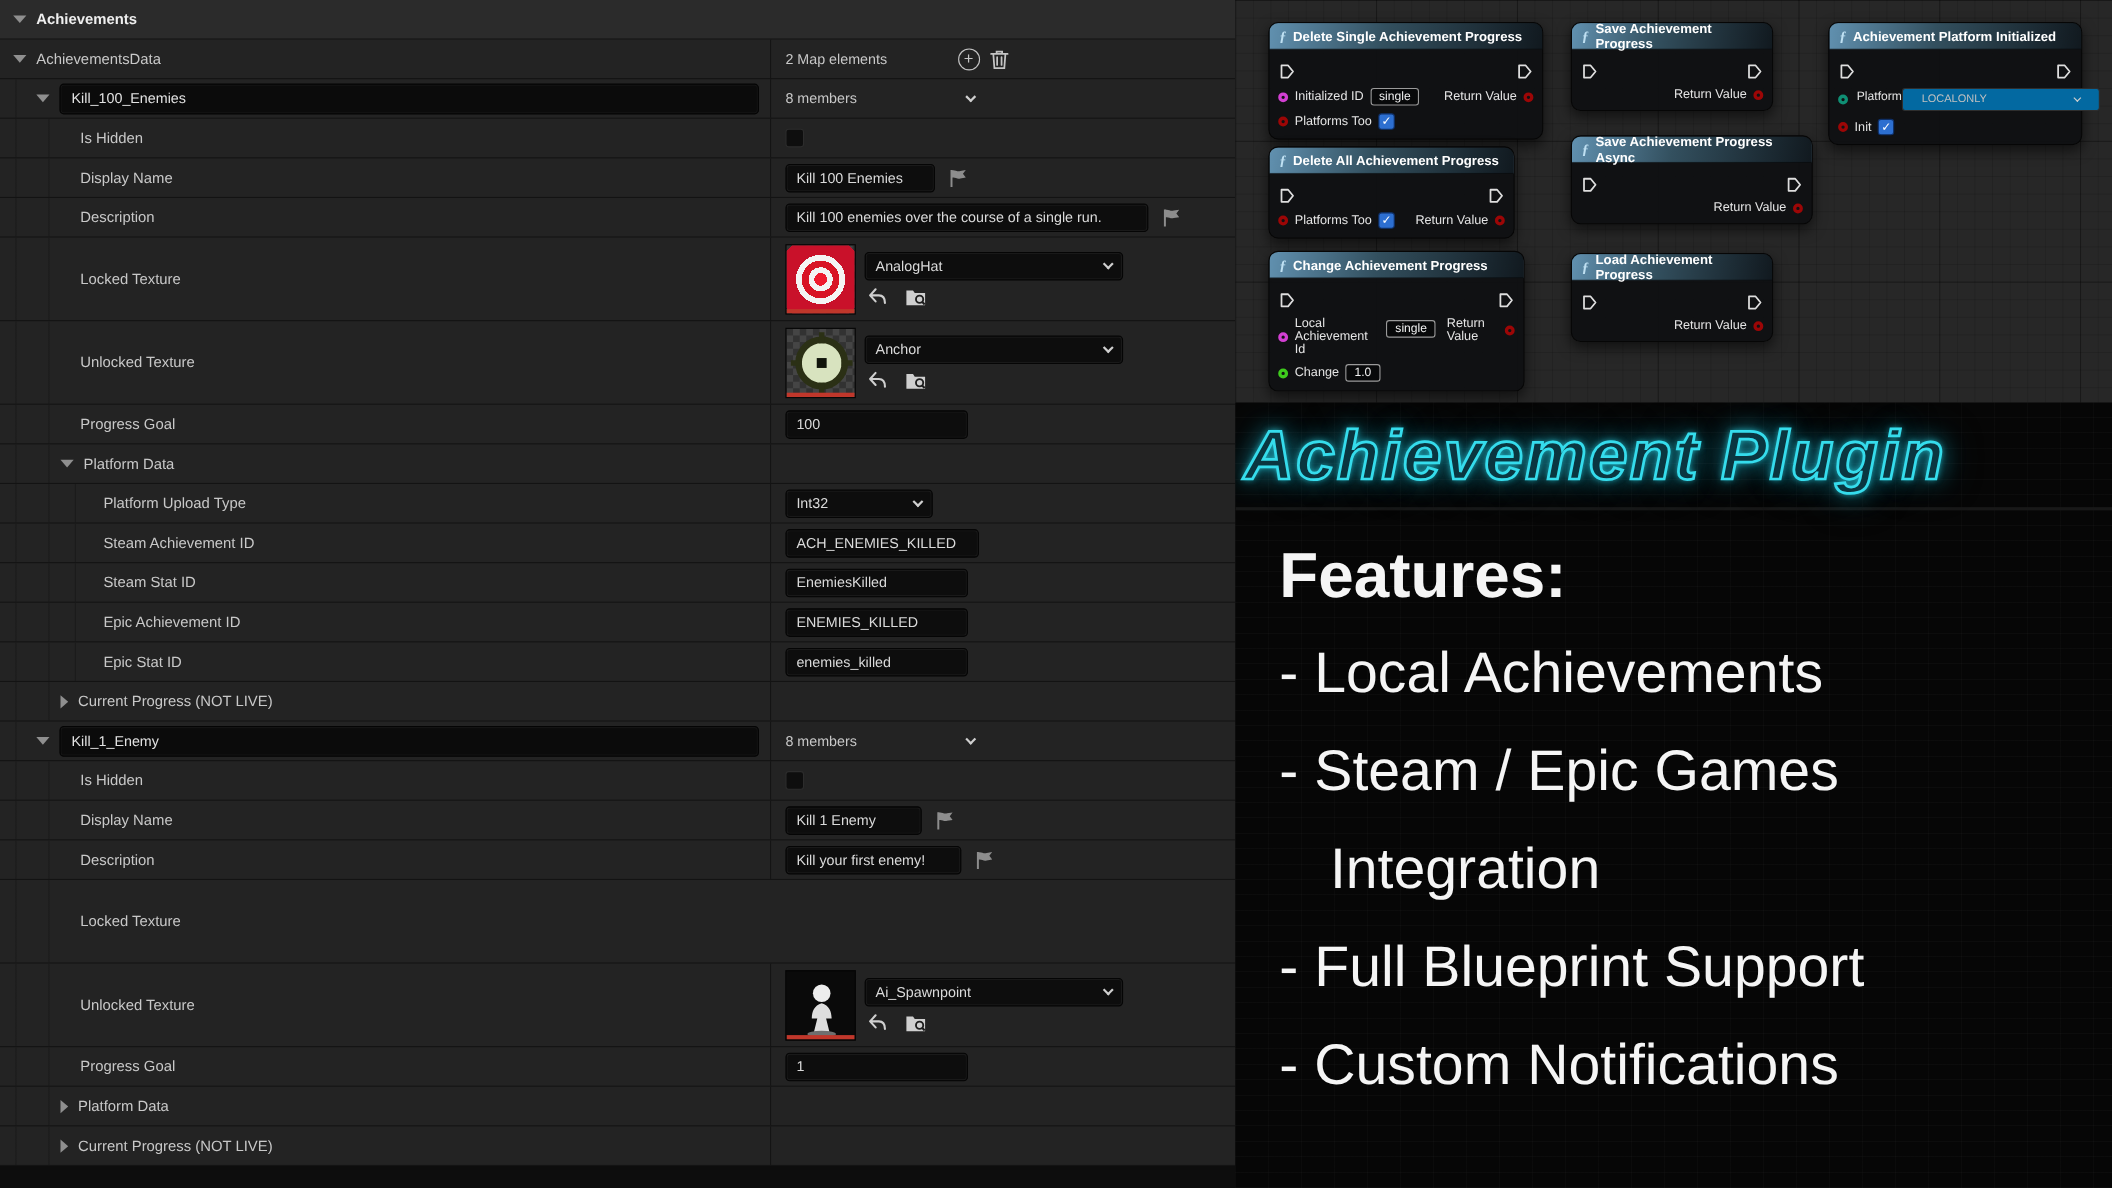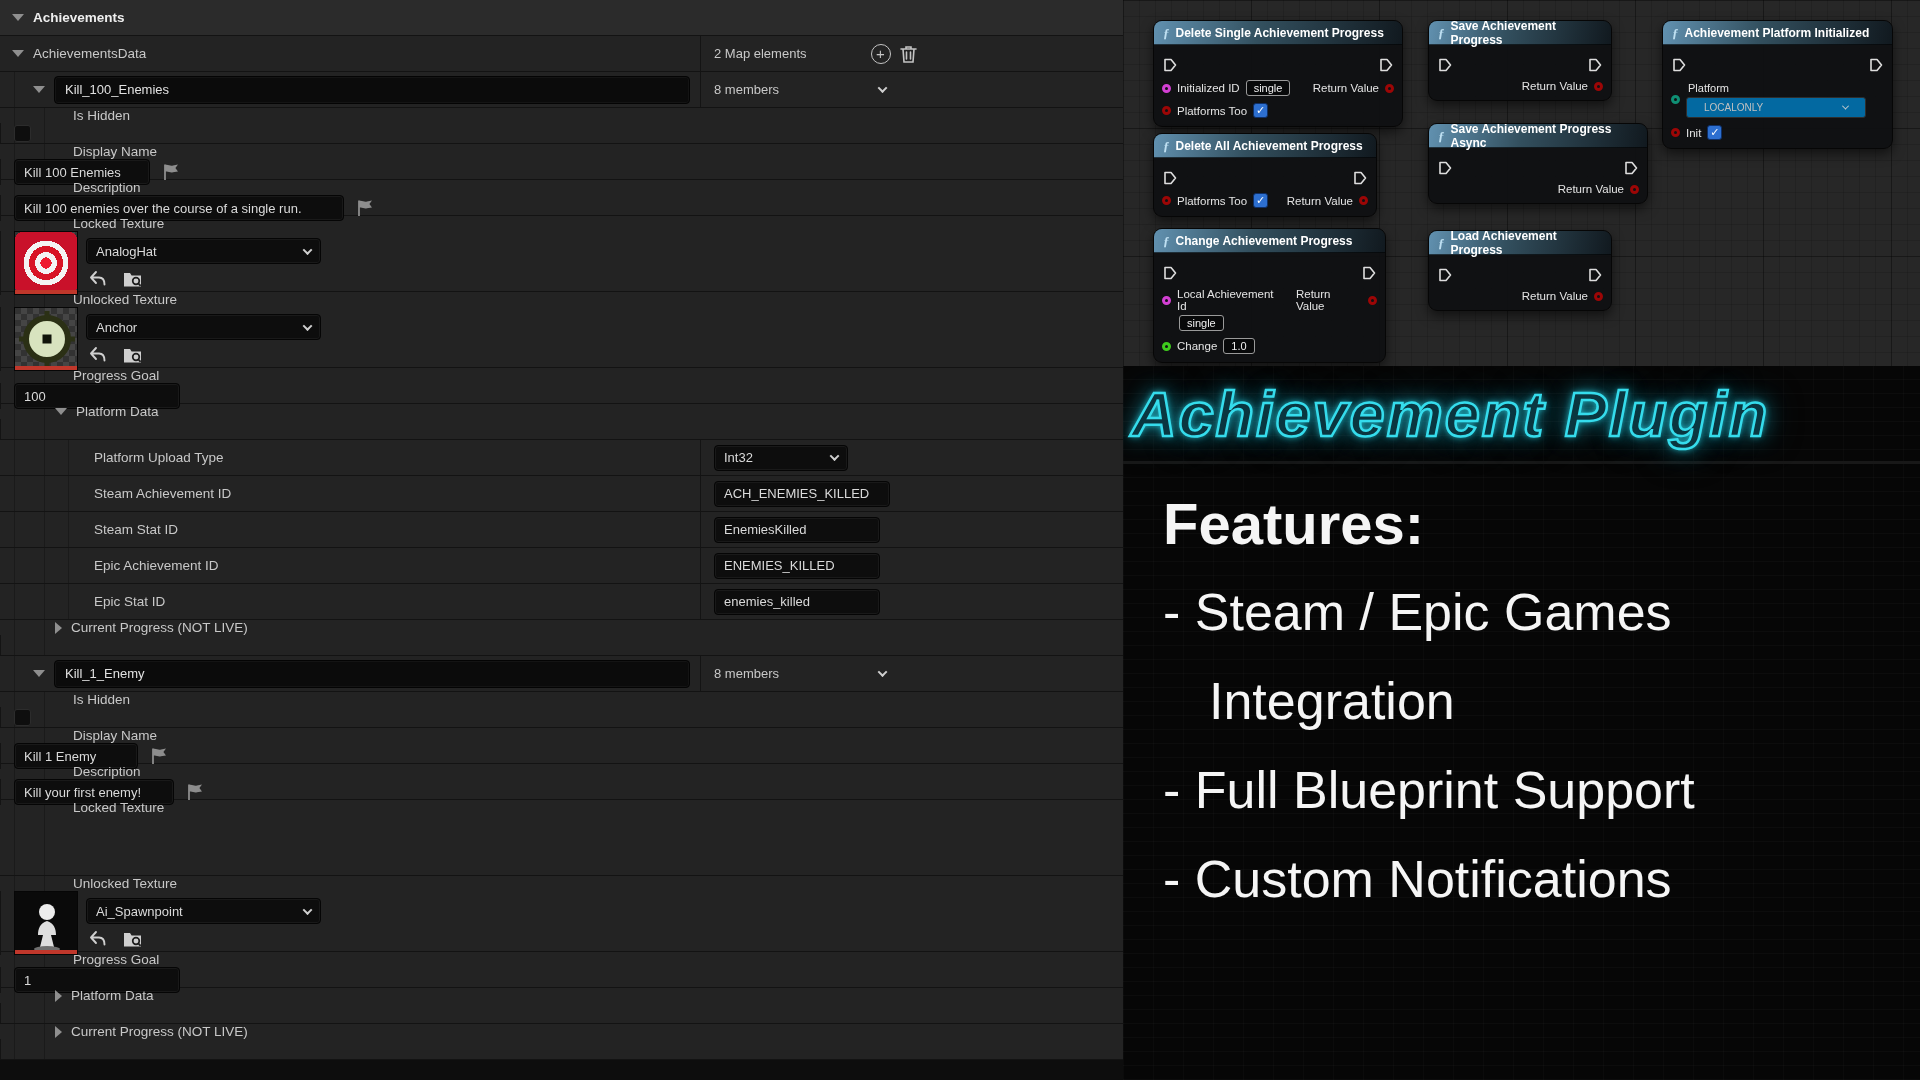--- a/index.html
+++ b/index.html
@@ -18,21 +18,21 @@
   .vcell { flex:1; border-left:1px solid #141414; display:flex; align-items:center;
            padding-left:13px; gap:8px; color:#c8c8c8; font-size:13px; }
   .lbl { white-space:nowrap; }
   .cat .lbl { color:#efefef; font-weight:bold; }
   .pl0 { padding-left:12px; }
   .plkey { padding-left:33px; }
   .pl1 { padding-left:73px; }
   .plhdr { padding-left:55px; }
   .pl2 { padding-left:94px; }
   .lvl1 { background-image:linear-gradient(#1a1a1a,#1a1a1a),linear-gradient(#1a1a1a,#1a1a1a);
-          background-size:1px 100%,1px 100%; background-position:14px 0,44px 0; background-repeat:no-repeat;flex-direction:column; }
+          background-size:1px 100%,1px 100%; background-position:14px 0,44px 0; background-repeat:no-repeat; }
   .lvl2 { background-image:linear-gradient(#1a1a1a,#1a1a1a),linear-gradient(#1a1a1a,#1a1a1a),linear-gradient(#1a1a1a,#1a1a1a);
           background-size:1px 100%,1px 100%,1px 100%; background-position:14px 0,44px 0,68px 0; background-repeat:no-repeat; }
   .tdown { width:0; height:0; border-left:6px solid transparent; border-right:6px solid transparent;
            border-top:7px solid #8f8f8f; flex:none; }
   .tright { width:0; height:0; border-top:6px solid transparent; border-bottom:6px solid transparent;
             border-left:7px solid #8f8f8f; flex:none; }
   .keybox { flex:1; height:28px; margin-right:10px; background:#0b0b0b; border:1px solid #040404;
             border-radius:4px; display:flex; align-items:center; padding:0 10px; color:#e2e2e2;
             font-size:13px; box-shadow:inset 0 0 0 1px rgba(255,255,255,0.04); }
   .field { height:26px; background:#0d0d0d; border:1px solid #050505; border-radius:4px;
@@ -91,21 +91,21 @@
   .pin-float { border-color:#3ecb1d; }
   .pill { border:1px solid #9a9a9a; border-radius:3px; background:rgba(0,0,0,0.45);
           padding:1px 7px; font-size:11px; color:#f0f0f0; }
   .ncb { width:15px; height:15px; border-radius:3px; background:#2d6fd0; color:#fff; display:flex;
          align-items:center; justify-content:center; font-size:11px; border:1px solid #0e2f66; }
   .ndrop { width:180px; background:#0369a1; border:1px solid #2e2e2e; border-radius:3px; padding:4px 17px;
            font-size:10px; color:#c0c0c0; display:flex; justify-content:space-between; align-items:center; }
   .ndrop .chev { width:5px; height:5px; border-width:1.5px; }
   .plabel { font-size:11px; margin:2px 0 3px 2px; color:#e4e4e4; }
   .subpill { margin:3px 0 0 17px; align-self:flex-start; }
-  .colgrp { display:flex; flex-direction:column; }
+  .colgrp { display:flex; }
 
   
   .promo { flex:1; background:#060606; position:relative; overflow:hidden;
     background-image:
       repeating-linear-gradient(0deg, rgba(255,255,255,0.025) 0 1px, transparent 1px 14px),
       repeating-linear-gradient(90deg, rgba(255,255,255,0.018) 0 1px, transparent 1px 30px); }
   .neon-band { height:98px; display:flex; align-items:center; padding-left:8px;
                border-bottom:3px solid #181818; }
   .neon { font-size:63px; font-weight:bold; font-style:italic; letter-spacing:2px; white-space:nowrap;
           color:#0a3640; -webkit-text-stroke:2.5px #35dcec;
@@ -667,20 +667,21 @@
         </div>
       </div>
     </div>
 
     <div class="promo">
       <div class="neon-band">
         <span class="neon">Achievement Plugin</span>
       </div>
       <div class="features">
         <div class="fhead">Features:</div>
+        <div class="feat">- Local Achievements</div>
         <div class="feat">- Steam / Epic Games</div>
         <div class="feat indent">Integration</div>
         <div class="feat">- Full Blueprint Support</div>
         <div class="feat">- Custom Notifications</div>
       </div>
     </div>
   </div>
 </div>
 
 </body></html>

